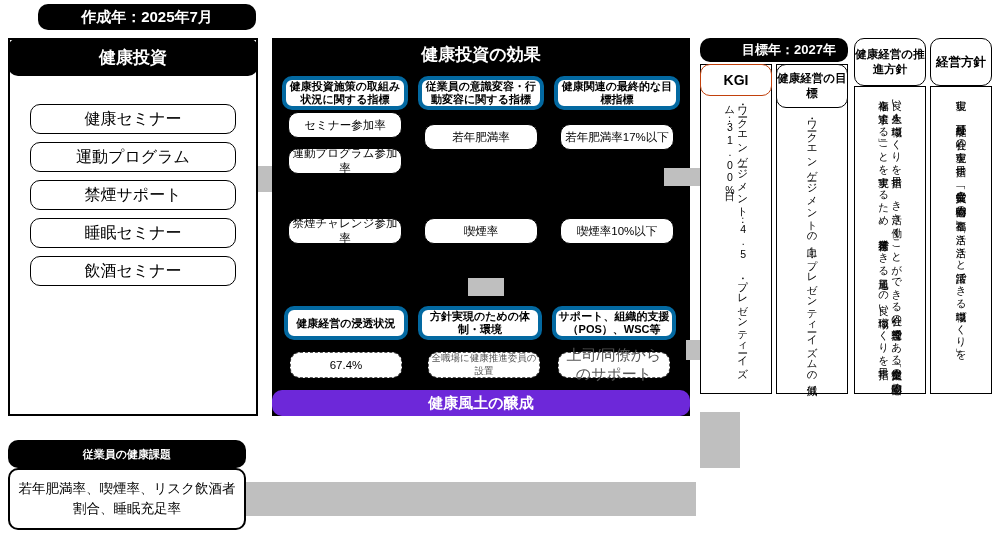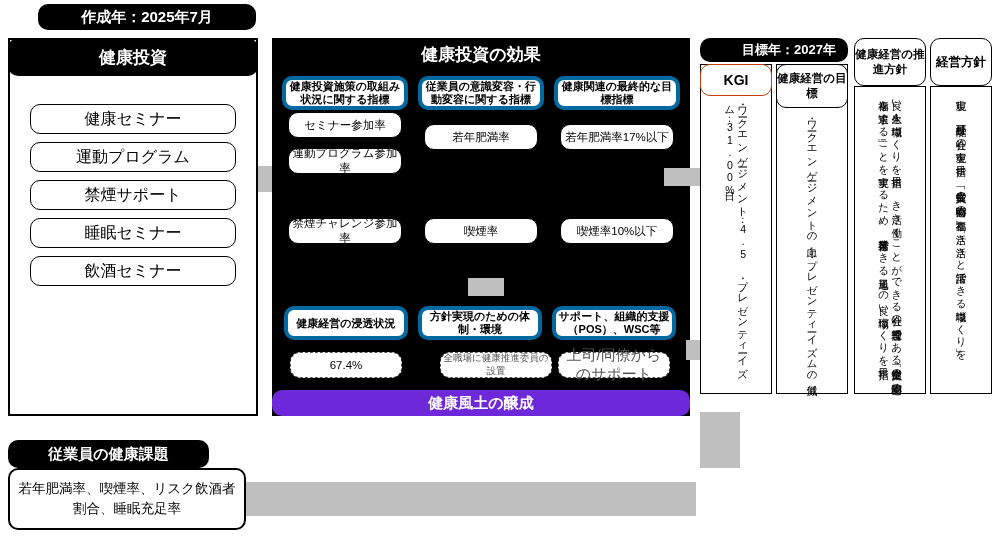--- a/index.html
+++ b/index.html
@@ -40,21 +40,21 @@
   #kenko-goal-head{left:776px;top:64px;width:72px;height:44px;border:1px solid #000;background:#fff;font-size:11.5px;}
 
   #policy-head{left:854px;top:38px;width:72px;height:48px;border:1px solid #000;background:#fff;font-size:11.5px;}
   #policy-box{left:854px;top:86px;width:72px;height:308px;border:1px solid #000;background:#fff;}
   #mgmt-head{left:930px;top:38px;width:62px;height:48px;border:1px solid #000;background:#fff;font-size:12.5px;}
   #mgmt-box{left:930px;top:86px;width:62px;height:308px;border:1px solid #000;background:#fff;}
 
   .vert{writing-mode:vertical-rl;text-orientation:upright;font-size:10.5px;line-height:1.25;letter-spacing:0.5px;}
 
   
-  #issue-title{left:8px;top:440px;width:201px;height:28px;font-size:15px;}
+  #issue-title{left:8px;top:440px;width:238px;height:28px;font-size:11px;}
   #issue-box{left:8px;top:468px;width:238px;height:62px;border:2px solid #000;background:#fff;font-size:13.5px;line-height:1.5;padding:4px 6px;}
 
   
   .arrow-gray{background:#bfbfbf;}
   #arrow-right-1{left:258px;top:166px;width:24px;height:26px;}
   #arrow-right-2{left:664px;top:168px;width:40px;height:18px;}
   #arrow-up-mid{left:468px;top:278px;width:36px;height:22px;}
   #arrow-right-3{left:686px;top:340px;width:22px;height:20px;}
   #arrow-up-right{left:700px;top:412px;width:40px;height:56px;}
   #arrow-left-bottom{left:246px;top:482px;width:450px;height:34px;}
@@ -89,21 +89,21 @@
 <div class="abs ctr bold col-head" style="left:554px;top:76px;width:126px;">健康関連の最終的な目標指標</div>
 <div class="abs ctr metric" style="left:560px;top:124px;width:114px;">若年肥満率17%以下</div>
 <div class="abs ctr metric" style="left:560px;top:218px;width:114px;">喫煙率10%以下</div>
 
 <div class="abs arrow-gray" id="arrow-up-mid"></div>
 
 <div class="abs" id="culture-sub"></div>
 <div class="abs ctr bold col-head" style="left:284px;top:306px;width:124px;">健康経営の浸透状況</div>
 <div class="abs ctr metric dashed" style="left:290px;top:352px;width:112px;">67.4%</div>
 <div class="abs ctr bold col-head" style="left:418px;top:306px;width:124px;">方針実現のための体制・環境</div>
-<div class="abs ctr metric dashed" style="left:440px;top:352px;width:112px;font-size:9.5px;color:#555;">全職場に健康推進委員の設置</div>
+<div class="abs ctr metric dashed" style="left:428px;top:352px;width:112px;font-size:9.5px;color:#555;">全職場に健康推進委員の設置</div>
 <div class="abs ctr bold col-head" style="left:552px;top:306px;width:124px;">サポート、組織的支援（POS）、WSC等</div>
 <div class="abs ctr metric dashed" style="left:558px;top:352px;width:112px;font-size:15px;color:#555;">上司/同僚からのサポート</div>
 <div class="abs ctr bold" id="culture-title">健康風土の醸成</div>
 
 <div class="abs arrow-gray" id="arrow-right-2"></div>
 <div class="abs arrow-gray" id="arrow-right-3"></div>
 
 <div class="abs blk ctr bold" id="goal-year">目標年：2027年</div>
 <div class="abs" id="kgi-box"></div>
 <div class="abs ctr bold" id="kgi-head">KGI</div>

